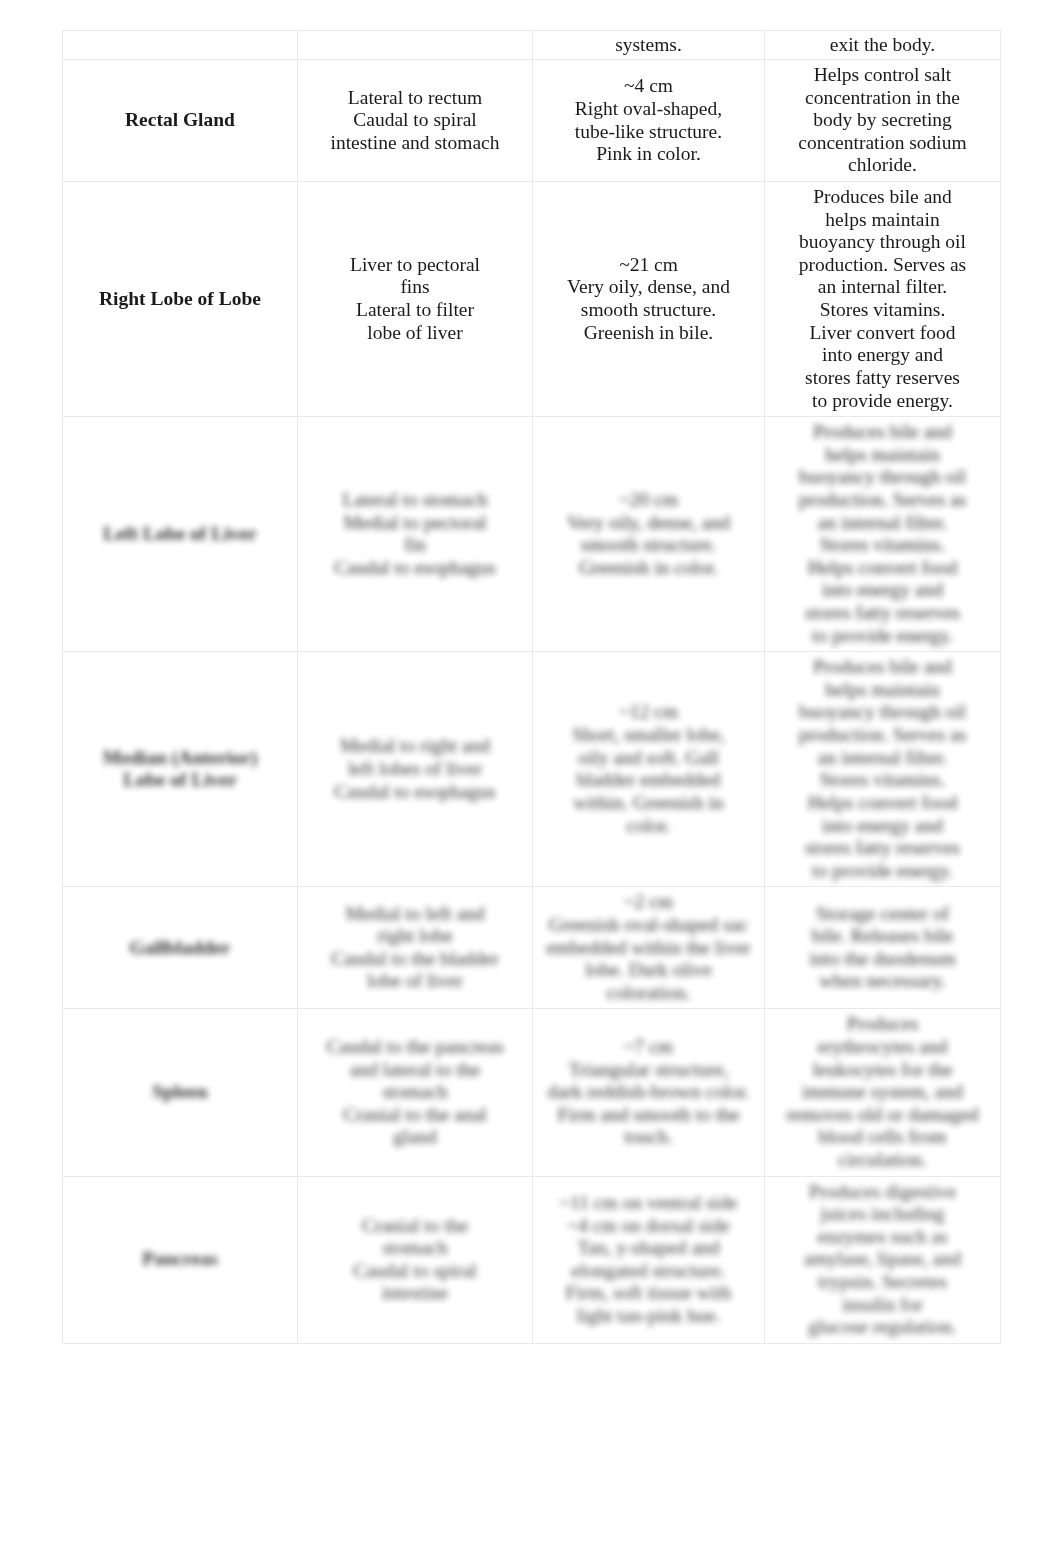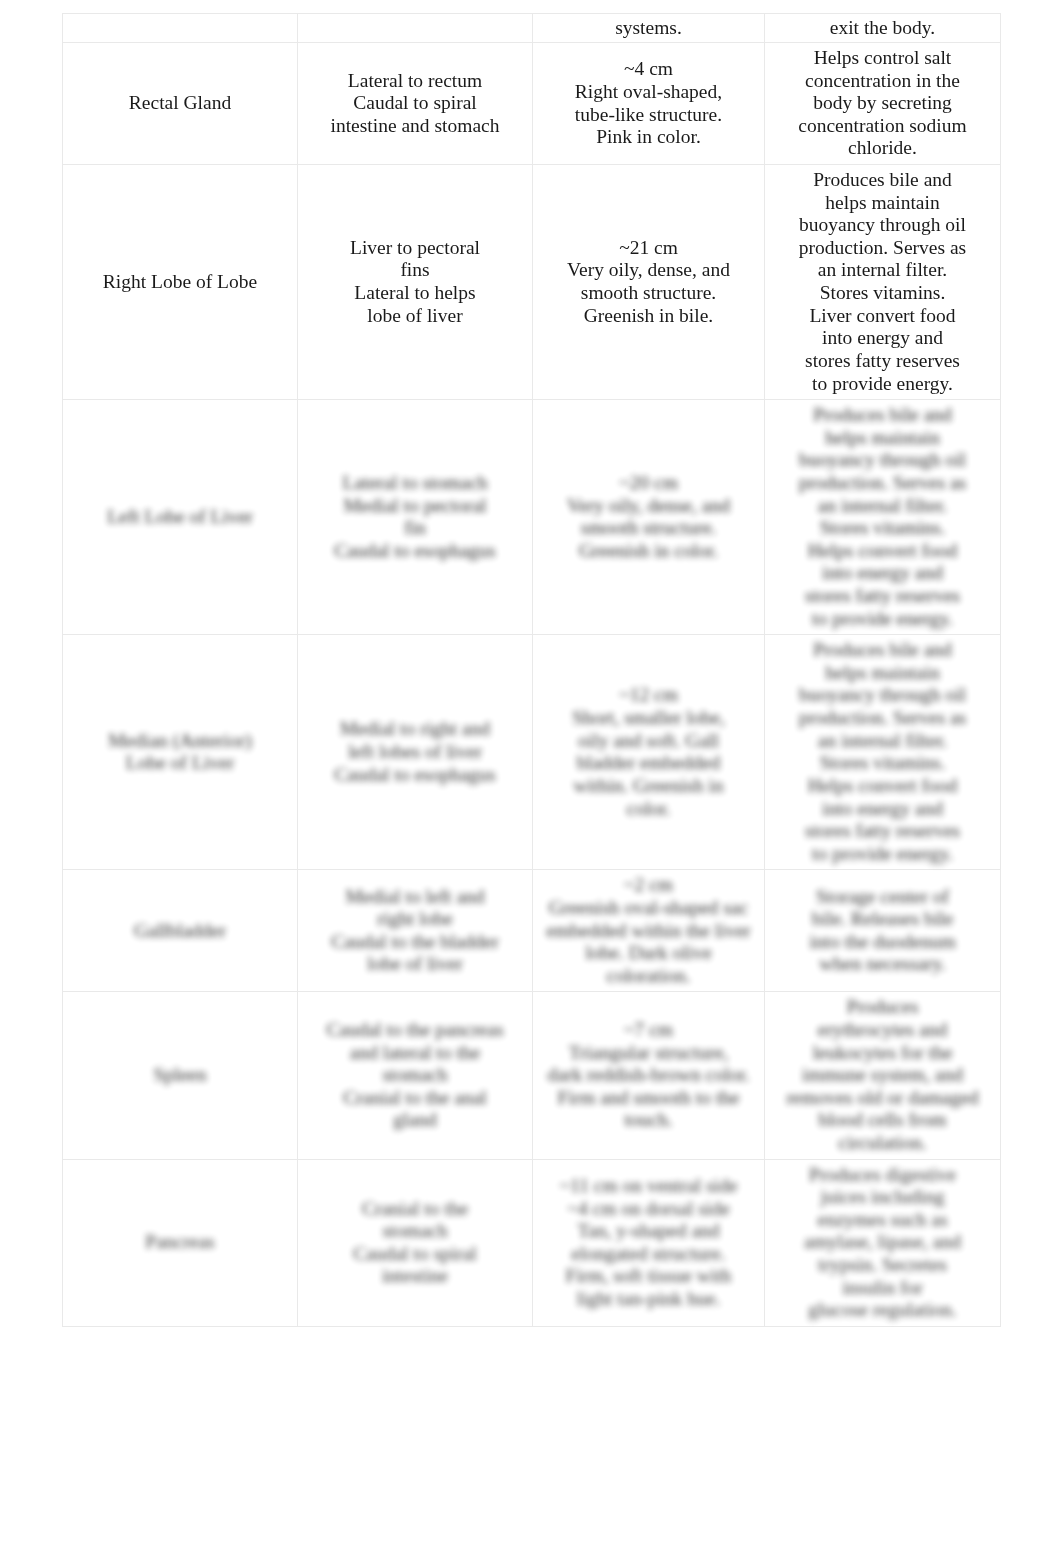--- a/index.html
+++ b/index.html
@@ -18,21 +18,21 @@
   .page {
     position: relative;
     width: 1062px;
     height: 1556px;
     background: #ffffff;
   }
 
   .anatomy-table {
     position: absolute;
     left: 62px;
-    top: 13px;
+    top: 30px;
     width: 938px;
     border-collapse: collapse;
     table-layout: fixed;
   }
 
   .anatomy-table td {
     border: 1px solid #e9e9e9;
     vertical-align: middle;
     text-align: center;
     padding: 4px 6px;
@@ -40,21 +40,21 @@
     line-height: 1.16;
     color: #1a1a1a;
   }
 
   col.c-organ   { width: 235px; }
   col.c-loc     { width: 235px; }
   col.c-desc    { width: 232px; }
   col.c-func    { width: 236px; }
 
   td.organ-cell {
-    font-weight: normal;
+    font-weight: bold;
     font-size: 19.5px;
   }
 
   .cell-lines {
     display: block;
   }
   .cell-lines > span {
     display: block;
   }
 
@@ -121,21 +121,21 @@
           </span>
         </td>
       </tr>
 
       <tr>
         <td class="organ-cell">Right Lobe of Lobe</td>
         <td>
           <span class="cell-lines">
             <span>Liver to pectoral</span>
             <span>fins</span>
-            <span>Lateral to helps</span>
+            <span>Lateral to filter</span>
             <span>lobe of liver</span>
           </span>
         </td>
         <td>
           <span class="cell-lines">
             <span>~21 cm</span>
             <span>Very oily, dense, and</span>
             <span>smooth structure.</span>
             <span>Greenish in bile.</span>
           </span>

